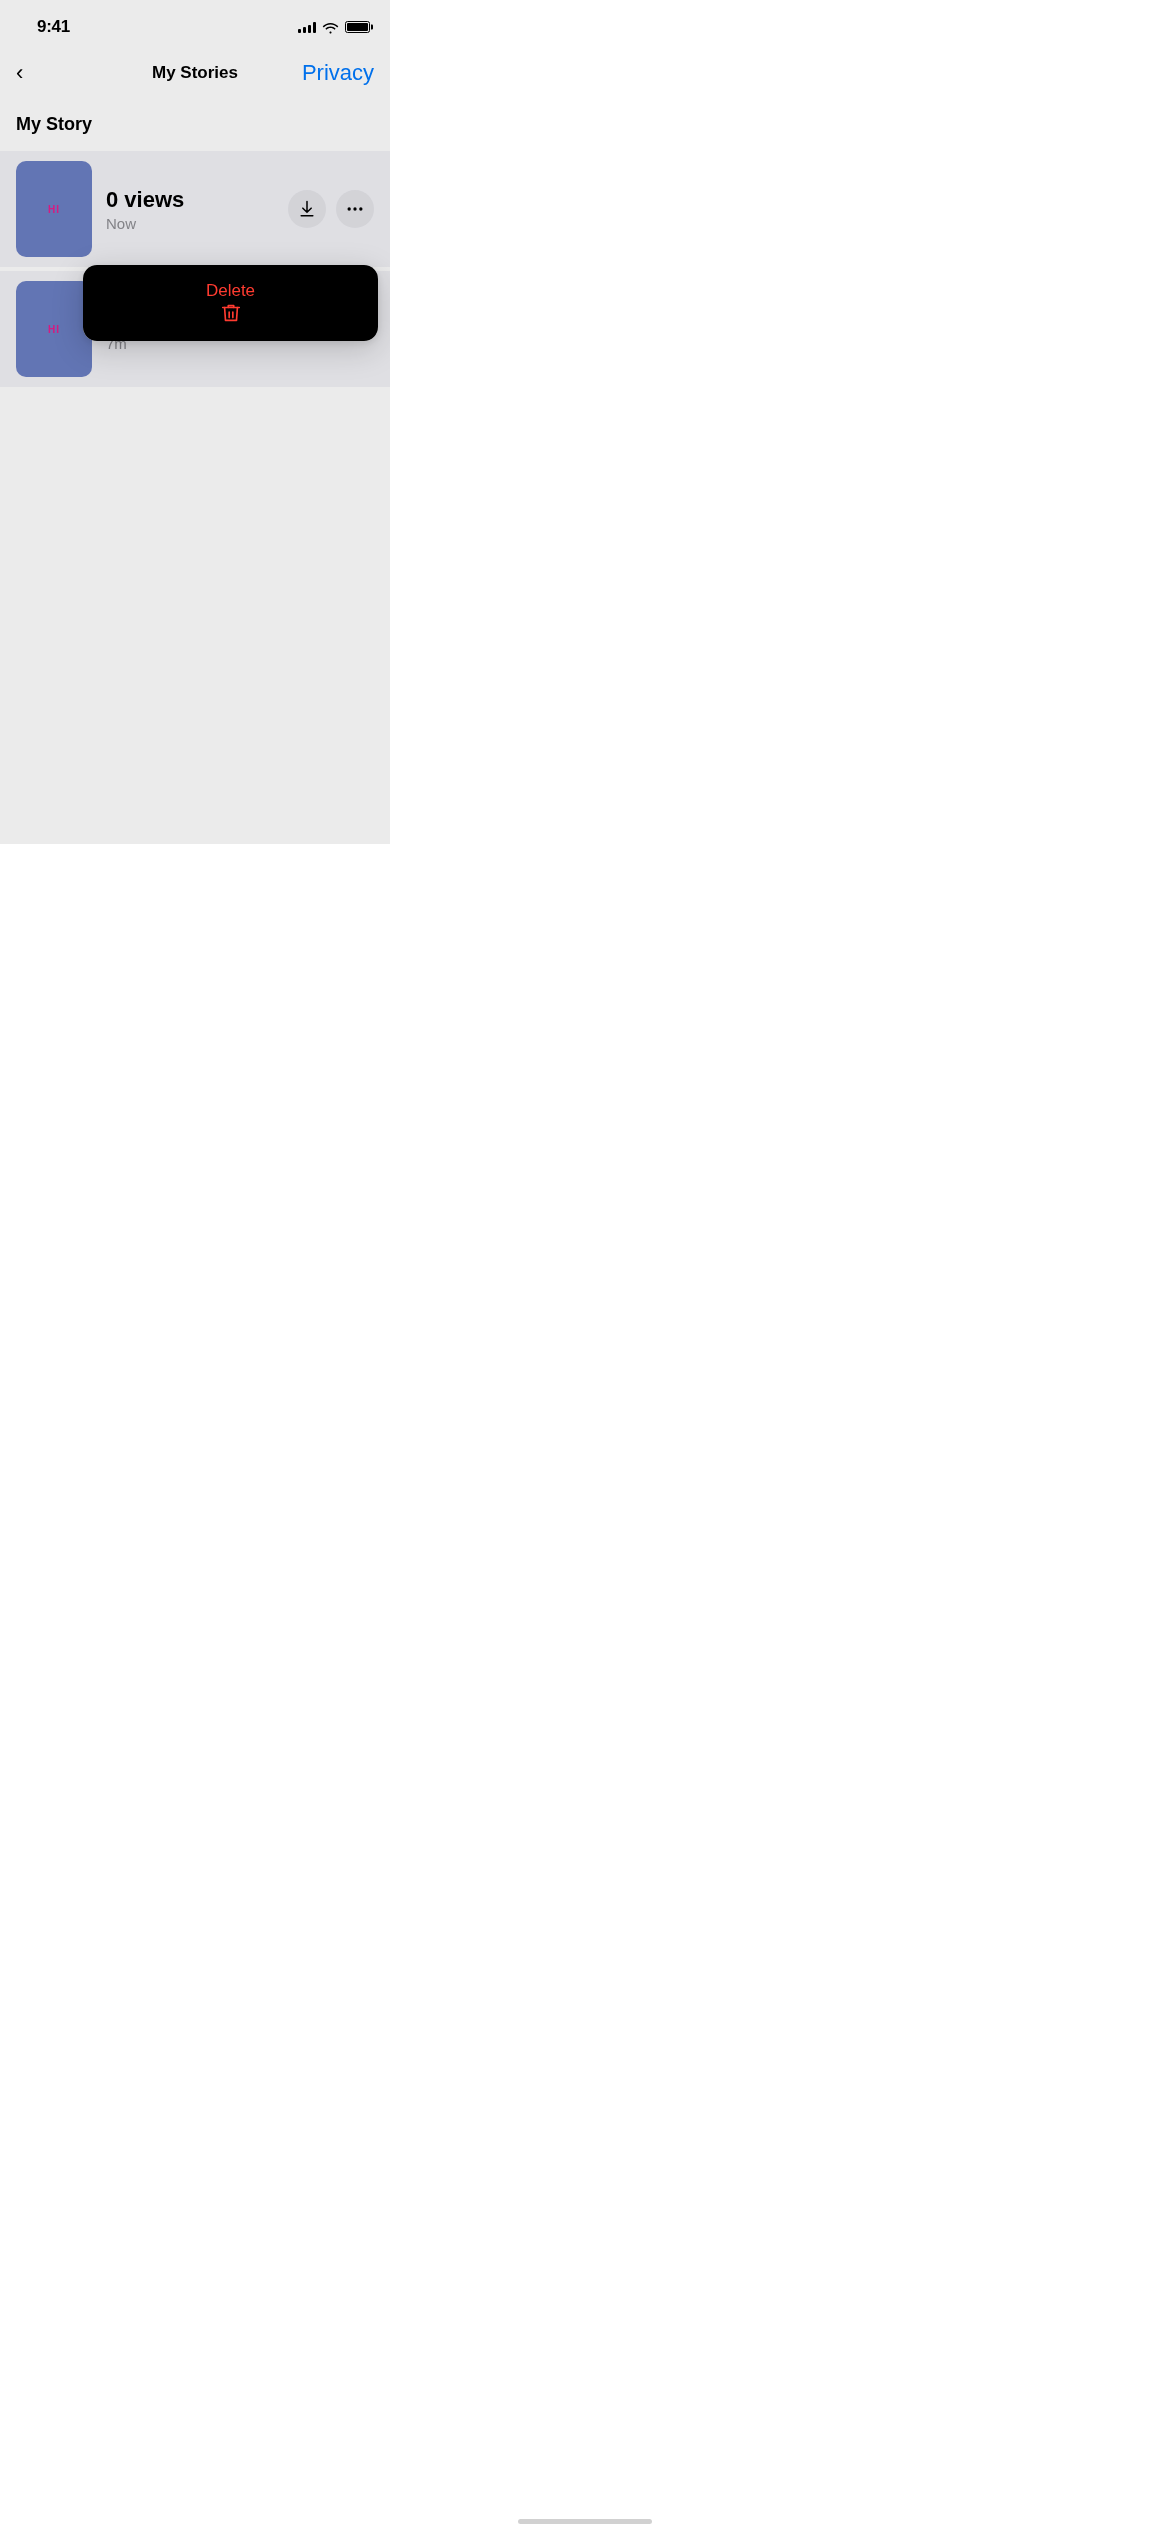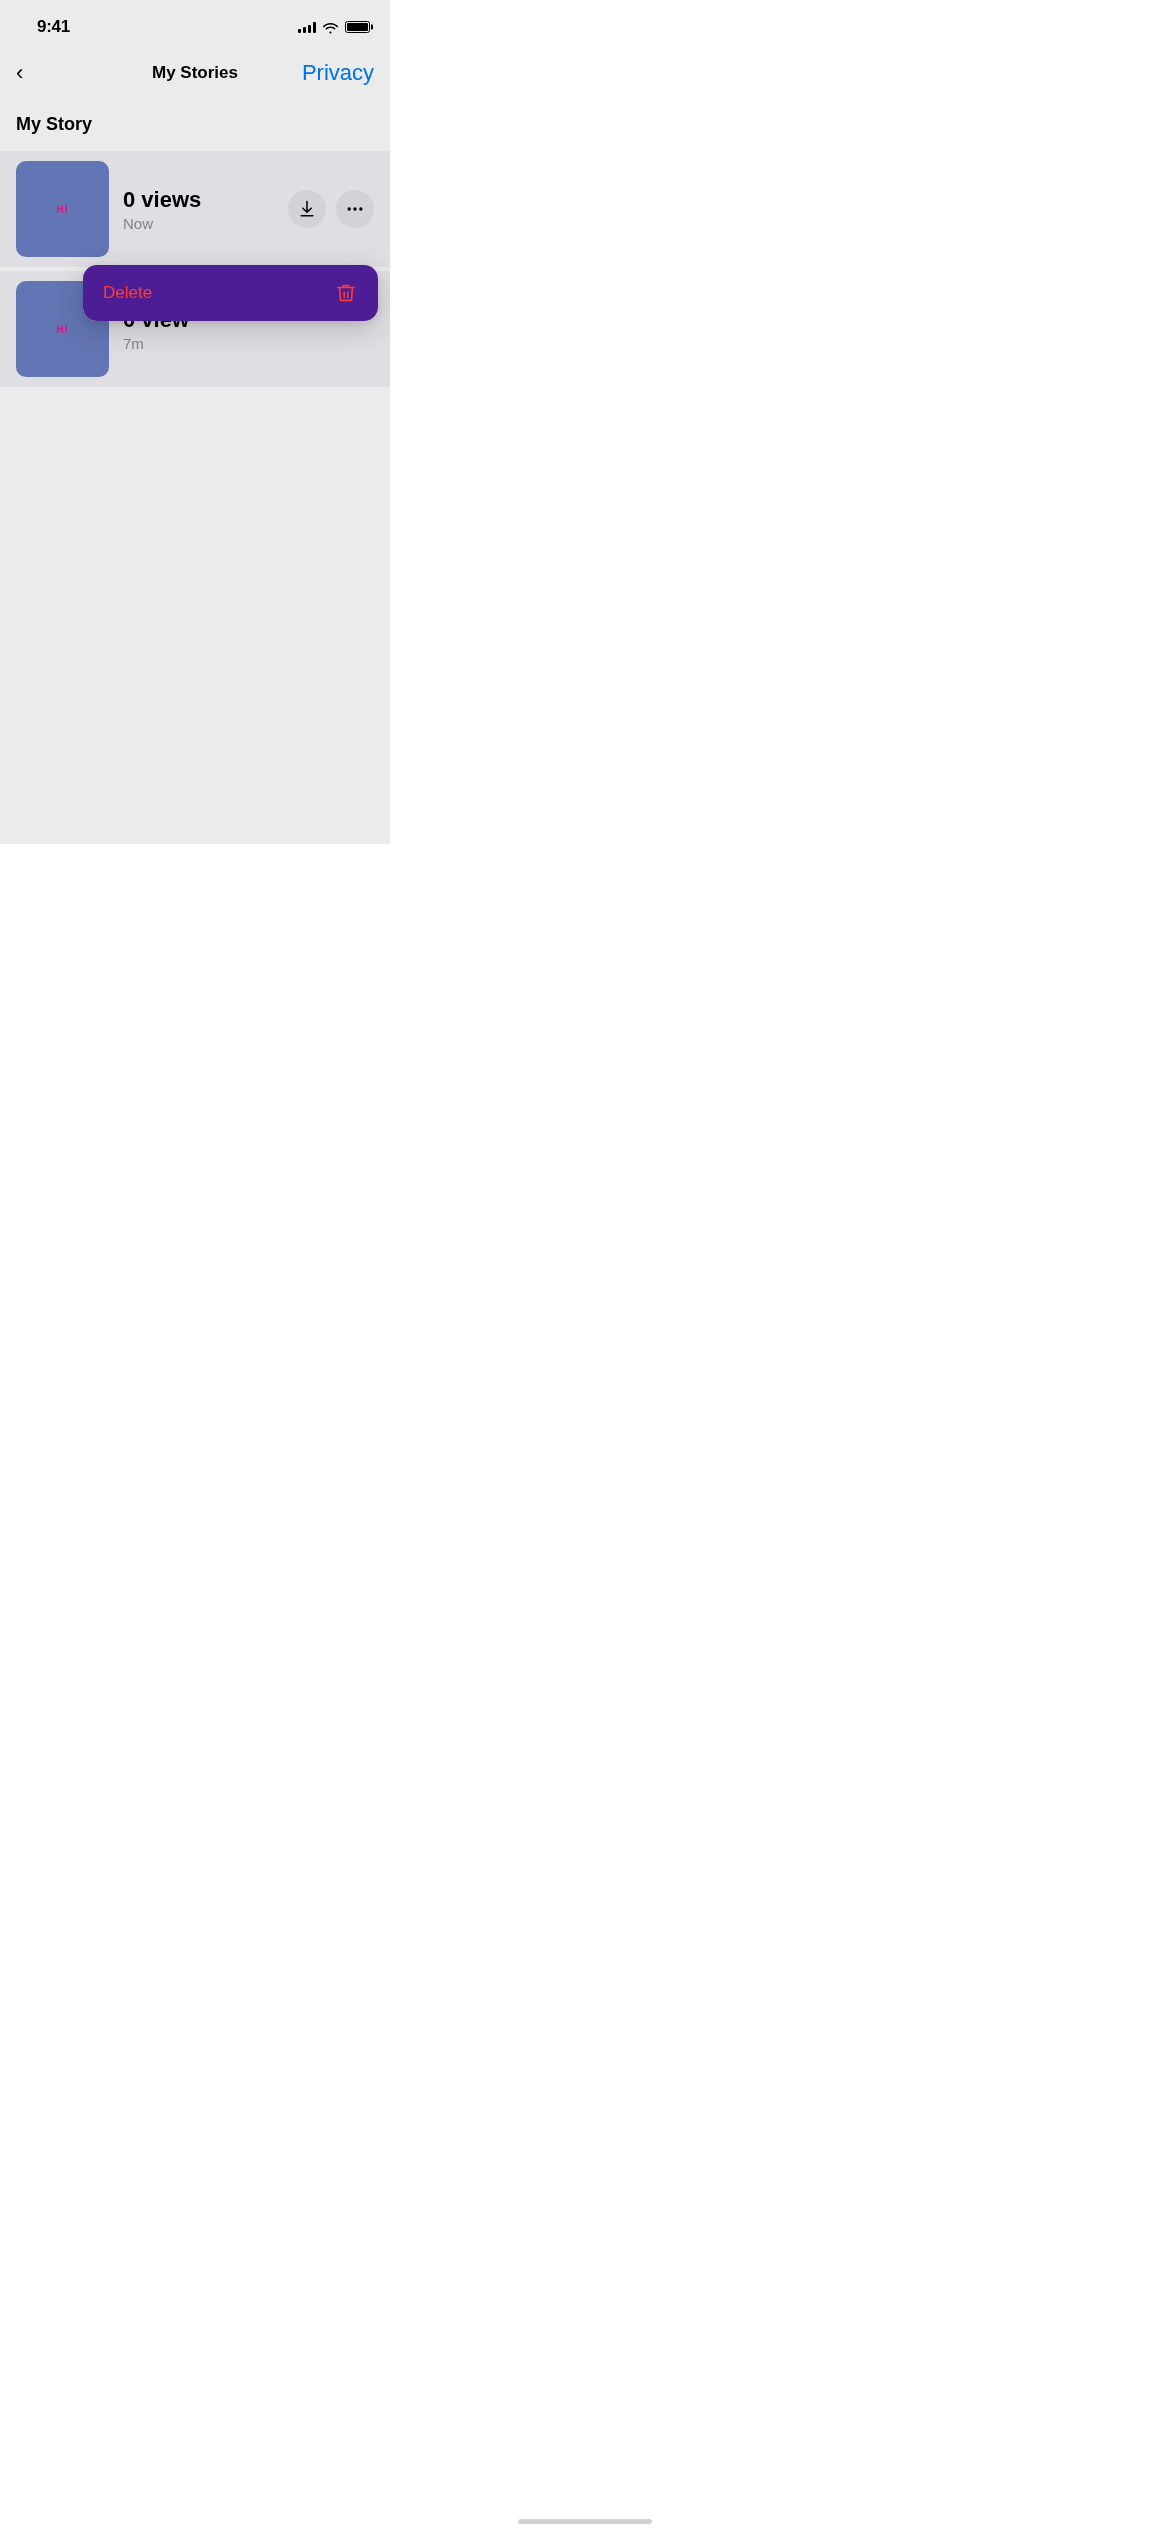--- a/index.html
+++ b/index.html
@@ -132,21 +132,21 @@
       display: flex;
       align-items: center;
       padding: 10px 16px;
       background: #f2f2f7;
       margin: 4px 0;
       gap: 14px;
       position: relative;
     }
 
     .story-thumbnail {
-      width: 93px;
+      width: 76px;
       height: 96px;
       border-radius: 10px;
       background: #6b7fc4;
       display: flex;
       align-items: center;
       justify-content: center;
       flex-shrink: 0;
     }
 
     .story-hi-text {
@@ -243,21 +243,22 @@
       content: '';
       position: absolute;
       bottom: 0;
       left: 20px;
       right: 0;
       height: 0.5px;
       background: #c6c6c8;
     }
 
     .menu-item-delete {
-      background: #4c1d95;
+      background: #000000;
+      flex-direction: column;
     }
 
     .menu-item-label {
       font-size: 17px;
       font-weight: 400;
       color: #000;
     }
 
     .menu-item-label.delete {
       color: #ff3b30;

